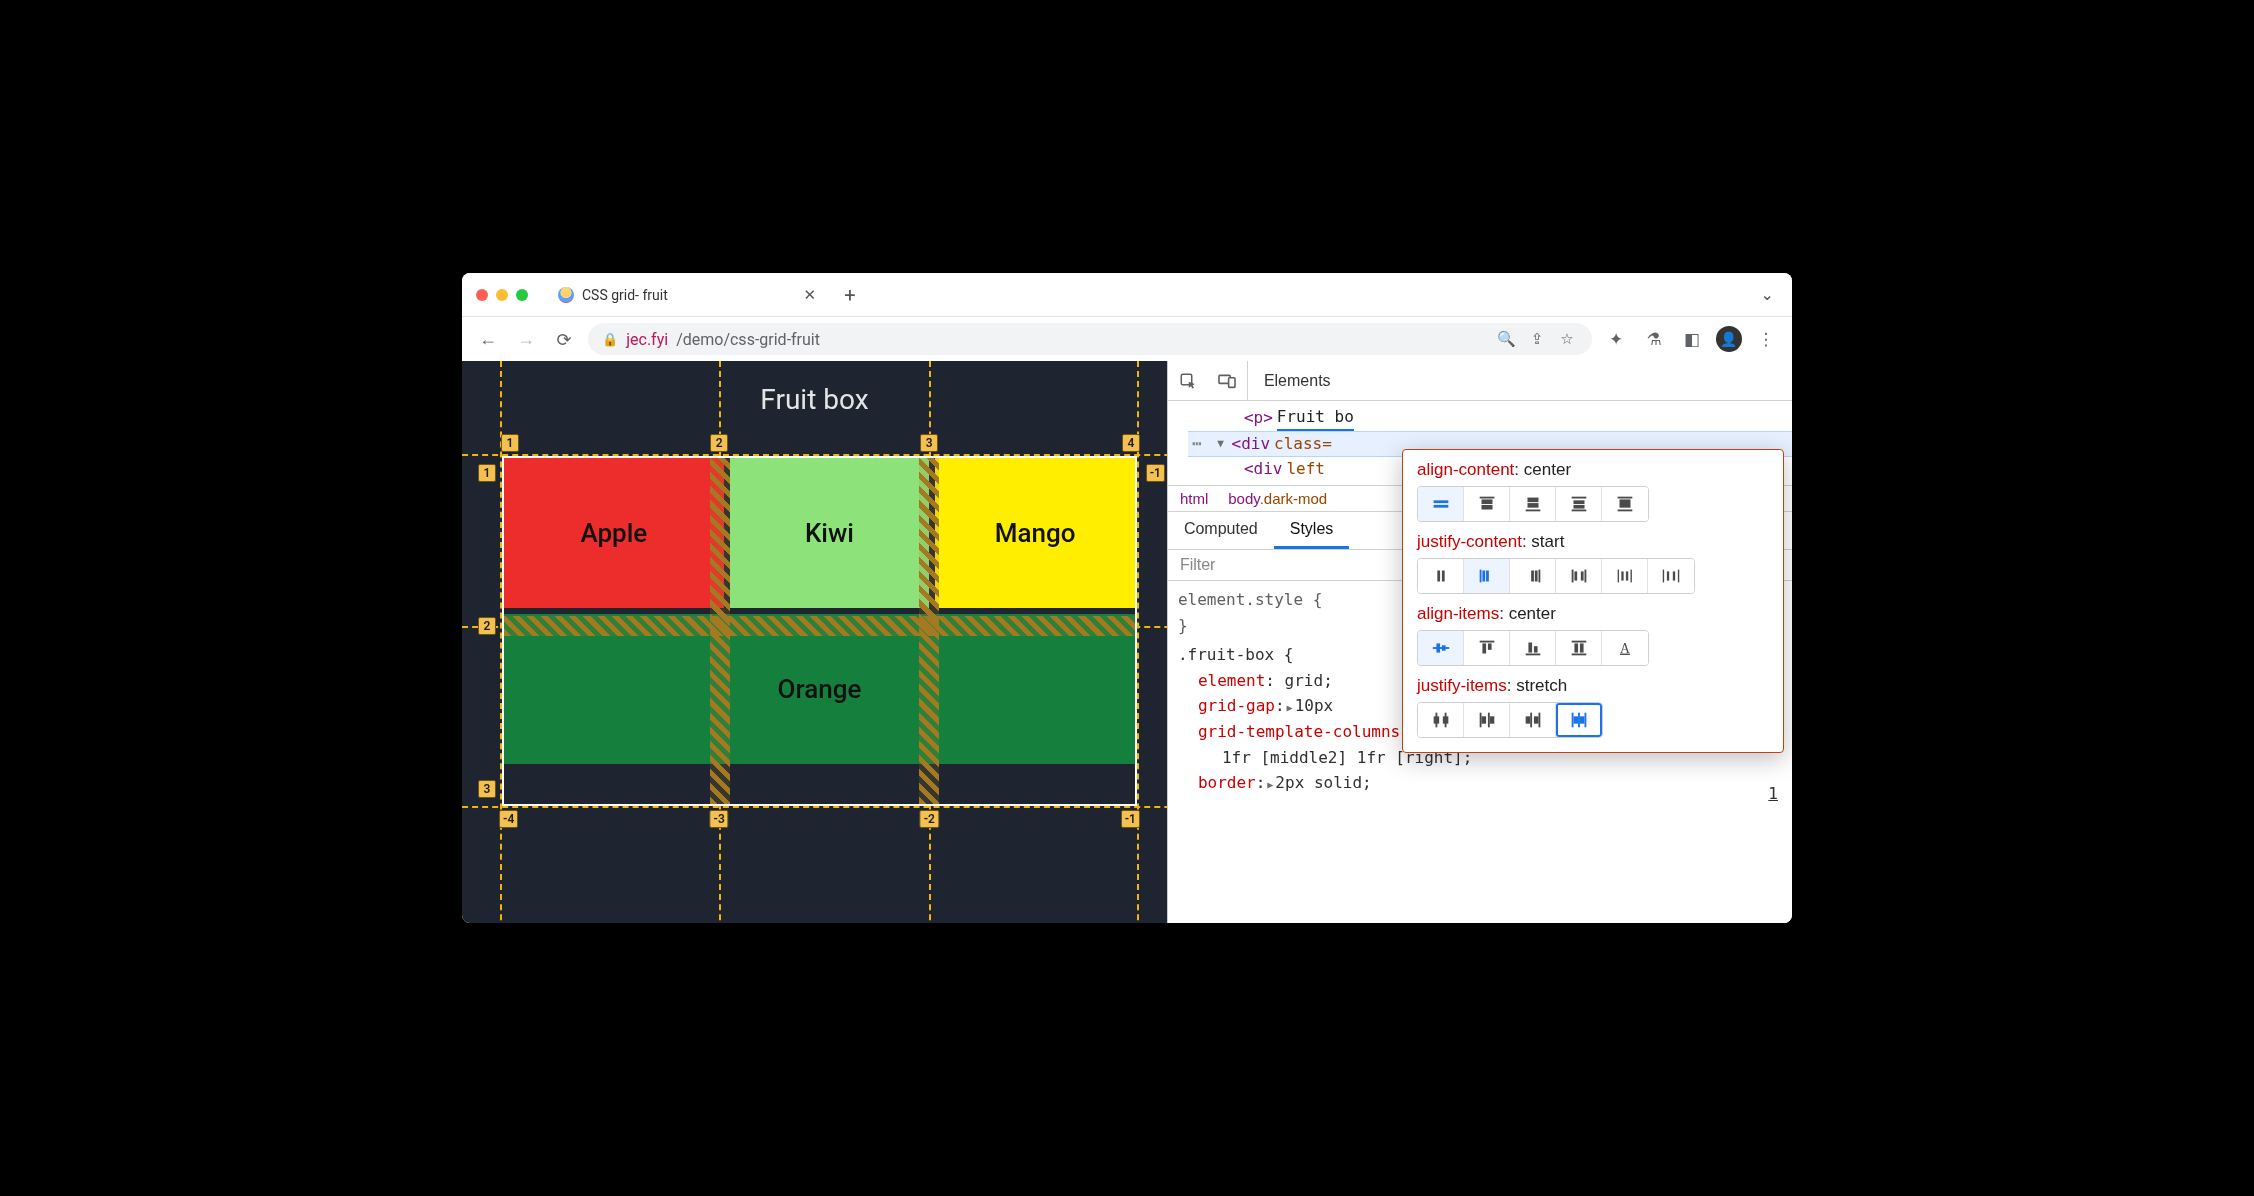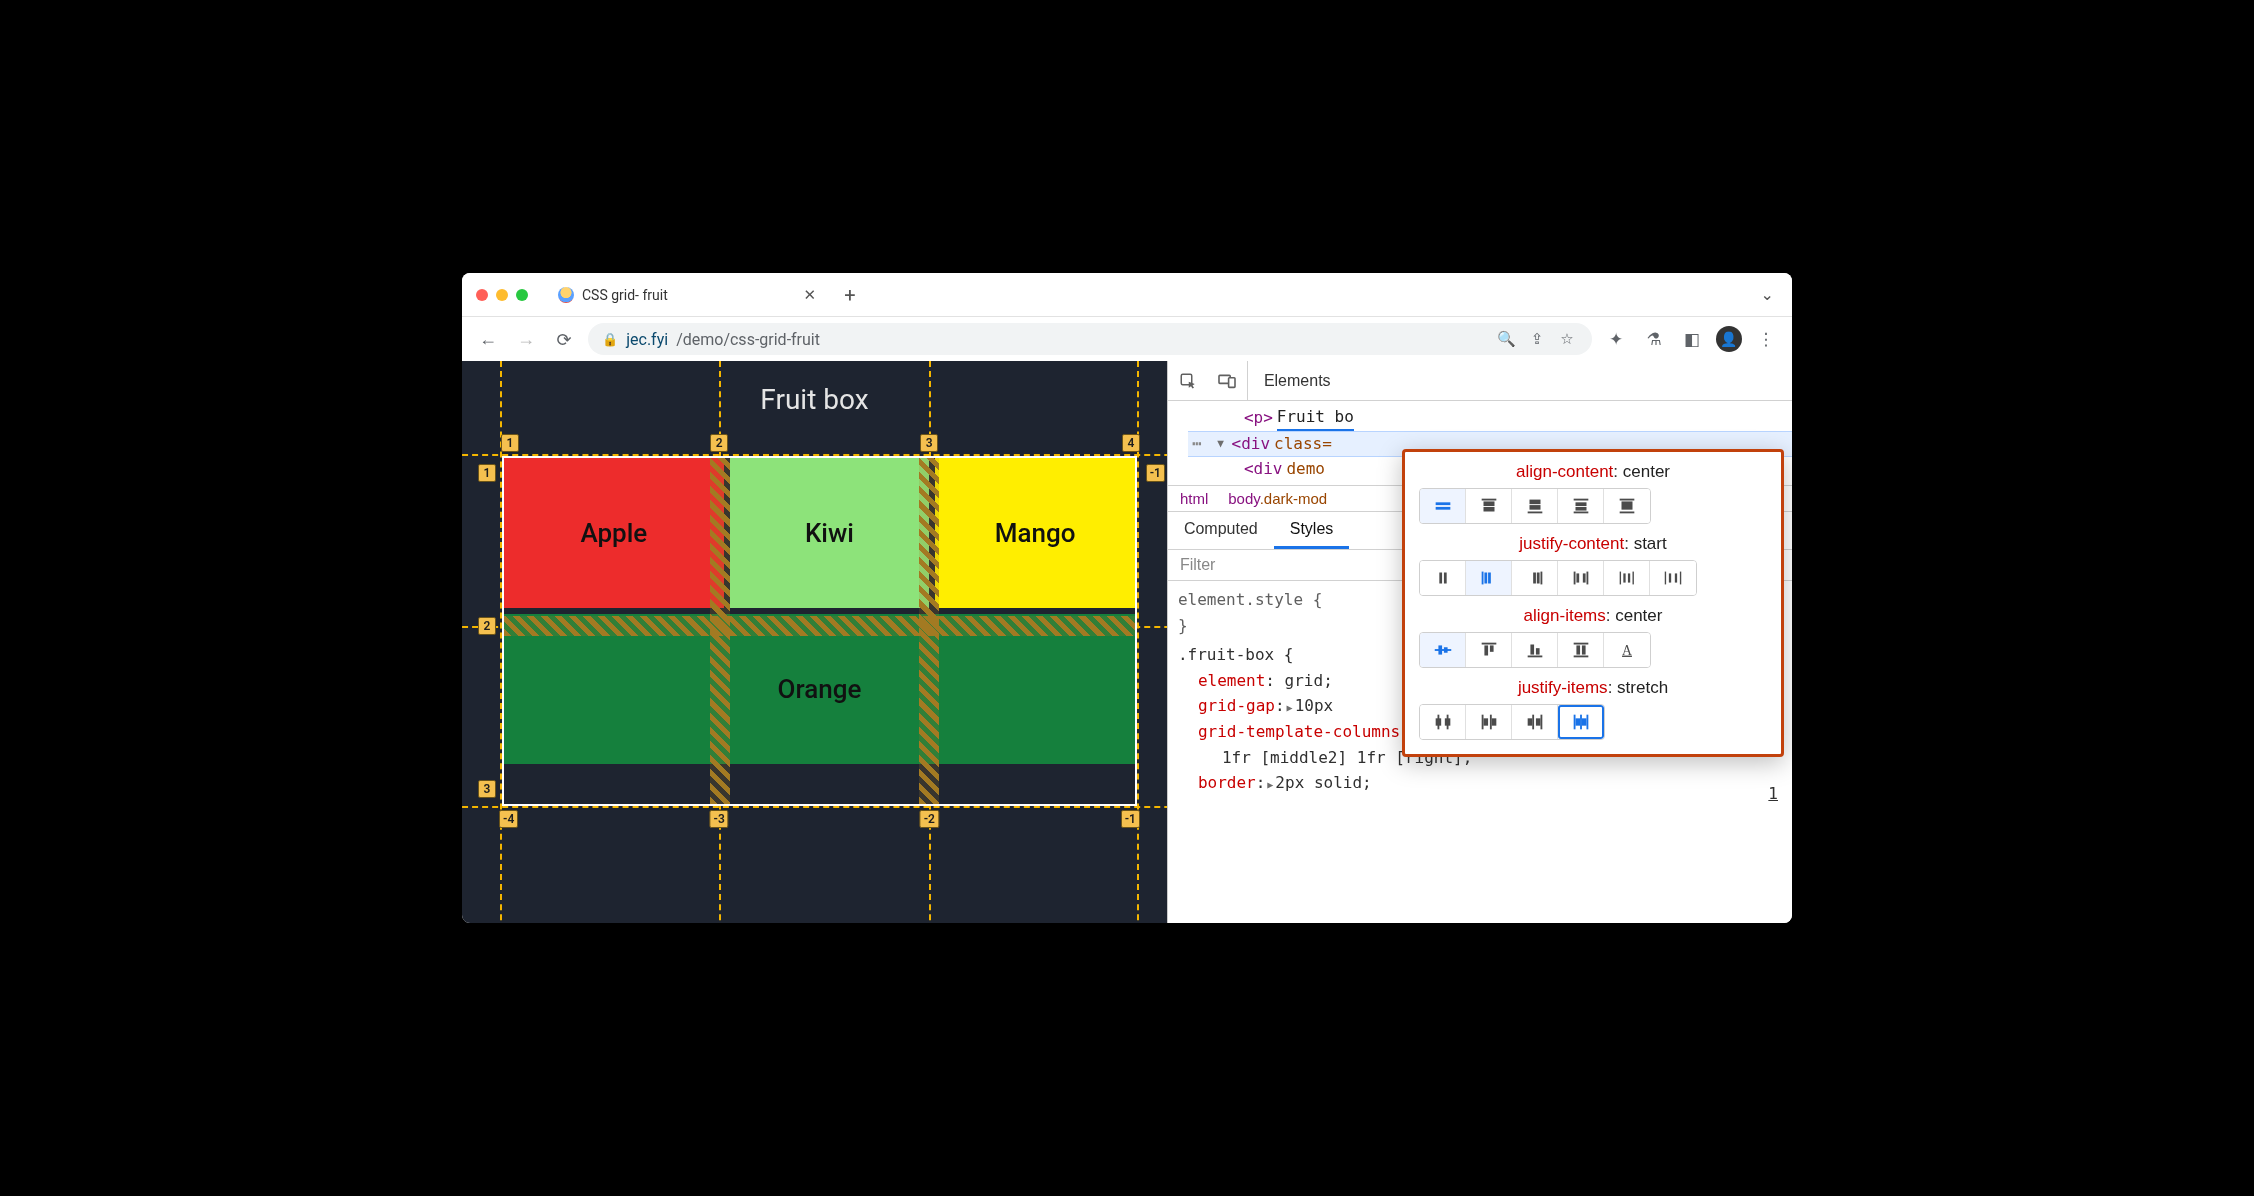--- a/index.html
+++ b/index.html
@@ -59,21 +59,21 @@
     background:#fff;
   }
   .nav-btn { width:28px;height:28px;display:flex;align-items:center;justify-content:center;color:#5f6368;font-size:18px;border-radius:50%; }
   .nav-btn.disabled{color:#b9b9b9;}
   .omnibox {
     flex:1; height:32px; background:#f1f3f4; border-radius:16px;
     display:flex; align-items:center; padding:0 14px; gap:8px;
     color:#202124; font-size:16px;
   }
   .omnibox .lock { color:#5f6368; font-size:13px; }
-  .omnibox .url-host { color:#0c4a6e; }
+  .omnibox .url-host { color:#be185d; }
   .omnibox .url-path { color:#5f6368; }
   .omnibox-spacer{flex:1;}
   .omni-icon{color:#5f6368;font-size:15px;width:22px;text-align:center;}
   .toolbar-icon{width:28px;height:28px;display:flex;align-items:center;justify-content:center;color:#5f6368;font-size:17px;}
   .avatar{width:26px;height:26px;border-radius:50%;background:#333;display:flex;align-items:center;justify-content:center;color:#fff;font-size:14px;}
   
   .content { flex:1; display:flex; overflow:hidden; }
   .viewport {
     flex: 0 0 53%;
     background:#1e2430;
@@ -138,26 +138,25 @@
   .styles-body{padding:6px 10px 20px;line-height:1.6;}
   .sel-name{color:#5f5f5f;}
   .prop{padding-left:20px;}
   .prop .pn{color:#c80000;}
   .prop .pv{color:#303030;}
   .prop .tri{color:#6e6e6e;font-size:10px;margin:0 2px;}
   .right-link{position:absolute;right:14px;bottom:120px;text-decoration:underline;color:#303030;}
   
   .popover{
     position:absolute; right:8px; top:88px; width:382px;
-    background:#fff;border:3px solid #c2410c;border-radius:4px;
+    background:#fff;border:1px solid #c2410c;border-radius:4px;
     box-shadow:0 6px 24px rgba(0,0,0,0.25);
     padding:10px 14px 14px;
     font-family:-apple-system,sans-serif;
     z-index:50;
-    text-align:center;
   }
   .pop-row{margin-bottom:10px;}
   .pop-label{font-size:17px;margin-bottom:6px;}
   .pop-label .pn{color:#c80000;} .pop-label .pv{color:#222;}
   .opt-row{display:flex;gap:0;border:1px solid #cfcfcf;border-radius:4px;overflow:hidden;width:max-content;}
   .opt{width:46px;height:34px;display:flex;align-items:center;justify-content:center;border-right:1px solid #e0e0e0;color:#4b4b4b;background:#fff;}
   .opt:last-child{border-right:none;}
   .opt.active{background:#eef4ff;color:#1a73e8;}
   .opt.ring{outline:2px solid #1a73e8;outline-offset:-2px;border-radius:3px;z-index:2;color:#1a73e8;}
   .opt svg{width:24px;height:22px;}
@@ -270,21 +269,21 @@
             <span class="txt" style="border-bottom:2px solid #1a73e8;">Fruit bo</span>
         </div>
         <div class="dom-row sel" style="padding-left:4px;">
           <span class="dom-ell">⋯</span>
           <span class="dom-caret">▼</span>
           <span class="tag">&lt;div </span>
             <span class="attr">class=</span>
         </div>
         <div class="dom-row" style="padding-left:56px;">
           <span class="tag">&lt;div </span>
-            <span class="attr">demo</span>
+            <span class="attr">left</span>
         </div>
       </div>
 
       <div class="crumbs">
         <span class="c1">html</span>
         <span><span class="c2">body</span><span class="cls">.dark-mod</span></span>
       </div>
 
       <div class="style-tabs">
         <div class="style-tab">Computed</div>

